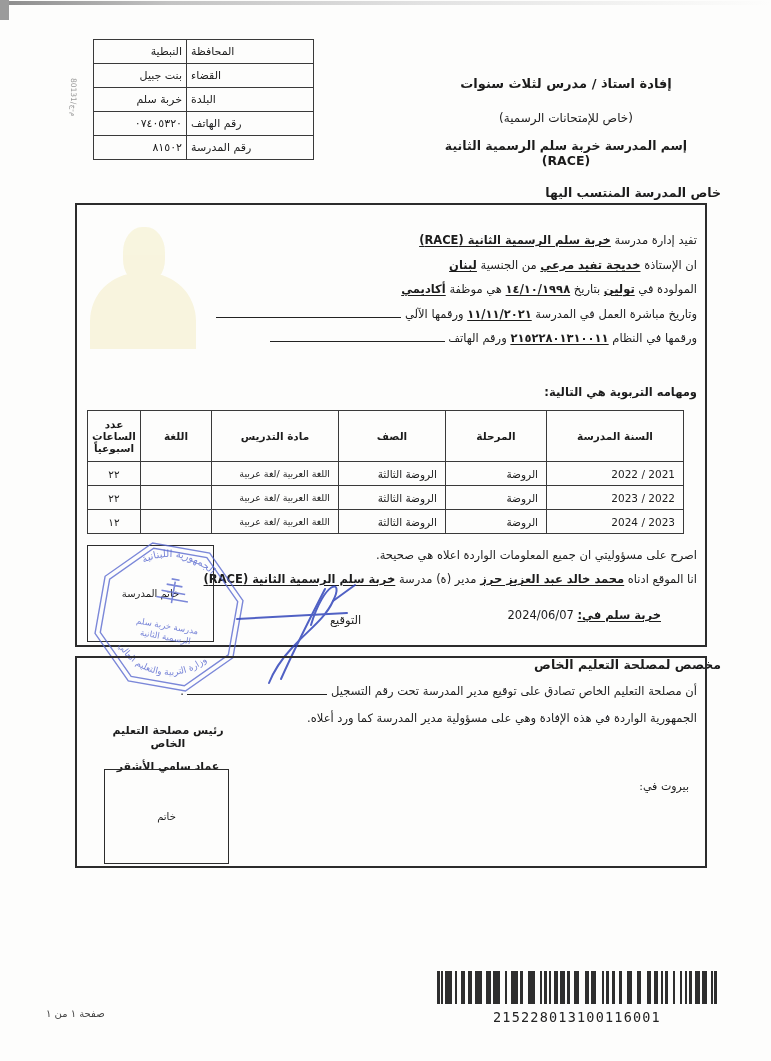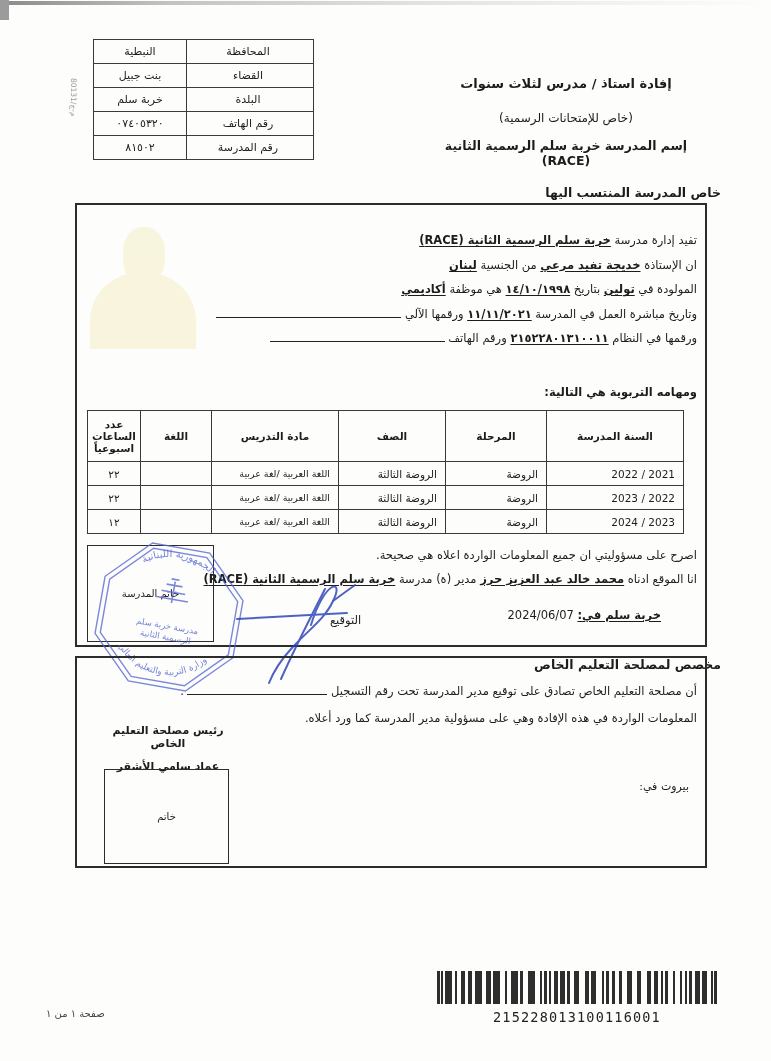--- a/index.html
+++ b/index.html
@@ -4,22 +4,22 @@
 <style>
   html,body{margin:0;padding:0;background:#e8e8e8;}
   .page{position:relative;width:771px;height:1061px;background:#fdfdfc;margin:0 auto;
         font-family:"DejaVu Sans","Liberation Sans",sans-serif;color:#1c1c1c;overflow:hidden;}
   .scan-top{position:absolute;top:1px;left:0;width:100%;height:4px;
         background:linear-gradient(90deg,#8b8b8b,#c3c3c3 22%,#e2e2e2 55%,#f3f3f2 82%,rgba(255,255,255,0));}
   .scan-corner{position:absolute;top:0;left:0;width:9px;height:20px;background:#9b9b9b;}
   
   .info-table{position:absolute;left:93px;top:39px;border-collapse:collapse;direction:rtl;font-size:11px;}
   .info-table td{border:1.6px solid #3a3a3a;height:23px;}
-  .info-table td.lbl{width:114px;text-align:center;padding:0 8px 0 4px;}
-  .info-table td.val{width:84px;text-align:center;padding:0 4px;}
+  .info-table td.lbl{width:114px;text-align:left;padding:0 8px 0 4px;}
+  .info-table td.val{width:84px;text-align:right;padding:0 4px;}
   
   .titles{position:absolute;left:420px;top:76px;width:292px;text-align:center;direction:rtl;}
   .titles .t1{font-size:13px;font-weight:bold;margin-bottom:20px;}
   .titles .t2{font-size:12px;margin-bottom:13px;}
   .titles .t3{font-size:12.5px;font-weight:bold;}
   .side-code{position:absolute;left:69px;top:78px;writing-mode:vertical-rl;font-size:7.5px;color:#999;letter-spacing:.5px;}
   
   .sec-title{position:absolute;right:50px;direction:rtl;font-size:12.5px;font-weight:bold;}
   .sec1{top:185px;}
   .sec2{top:657px;}
@@ -214,21 +214,21 @@
         <path d="M96,22 C88,38 70,72 52,112"></path>
       </g>
     </svg>
   </div>
 
   <div class="sec-title sec2">مخصص لمصلحة التعليم الخاص</div>
 
   <div class="box box2">
     <div class="par2">
       <div><span class="seg-n">أن مصلحة التعليم الخاص تصادق على توقيع مدير المدرسة تحت رقم التسجيل </span><span class="seg-blank" style="width: 140px;"></span><span class="seg-n"> .</span></div>
-      <div>المعلومات الواردة في هذه الإفادة وهي على مسؤولية مدير المدرسة كما ورد أعلاه.</div>
+      <div>الجمهورية الواردة في هذه الإفادة وهي على مسؤولية مدير المدرسة كما ورد أعلاه.</div>
     </div>
     <div class="chief">
       <div class="ct">رئيس مصلحة التعليم الخاص</div>
       <div class="cn">عماد سامي الأشقر</div>
     </div>
     <div class="khatem-rect">
       <span>خاتم</span>
     </div>
     <div class="beirut">بيروت في:</div>
   </div>

